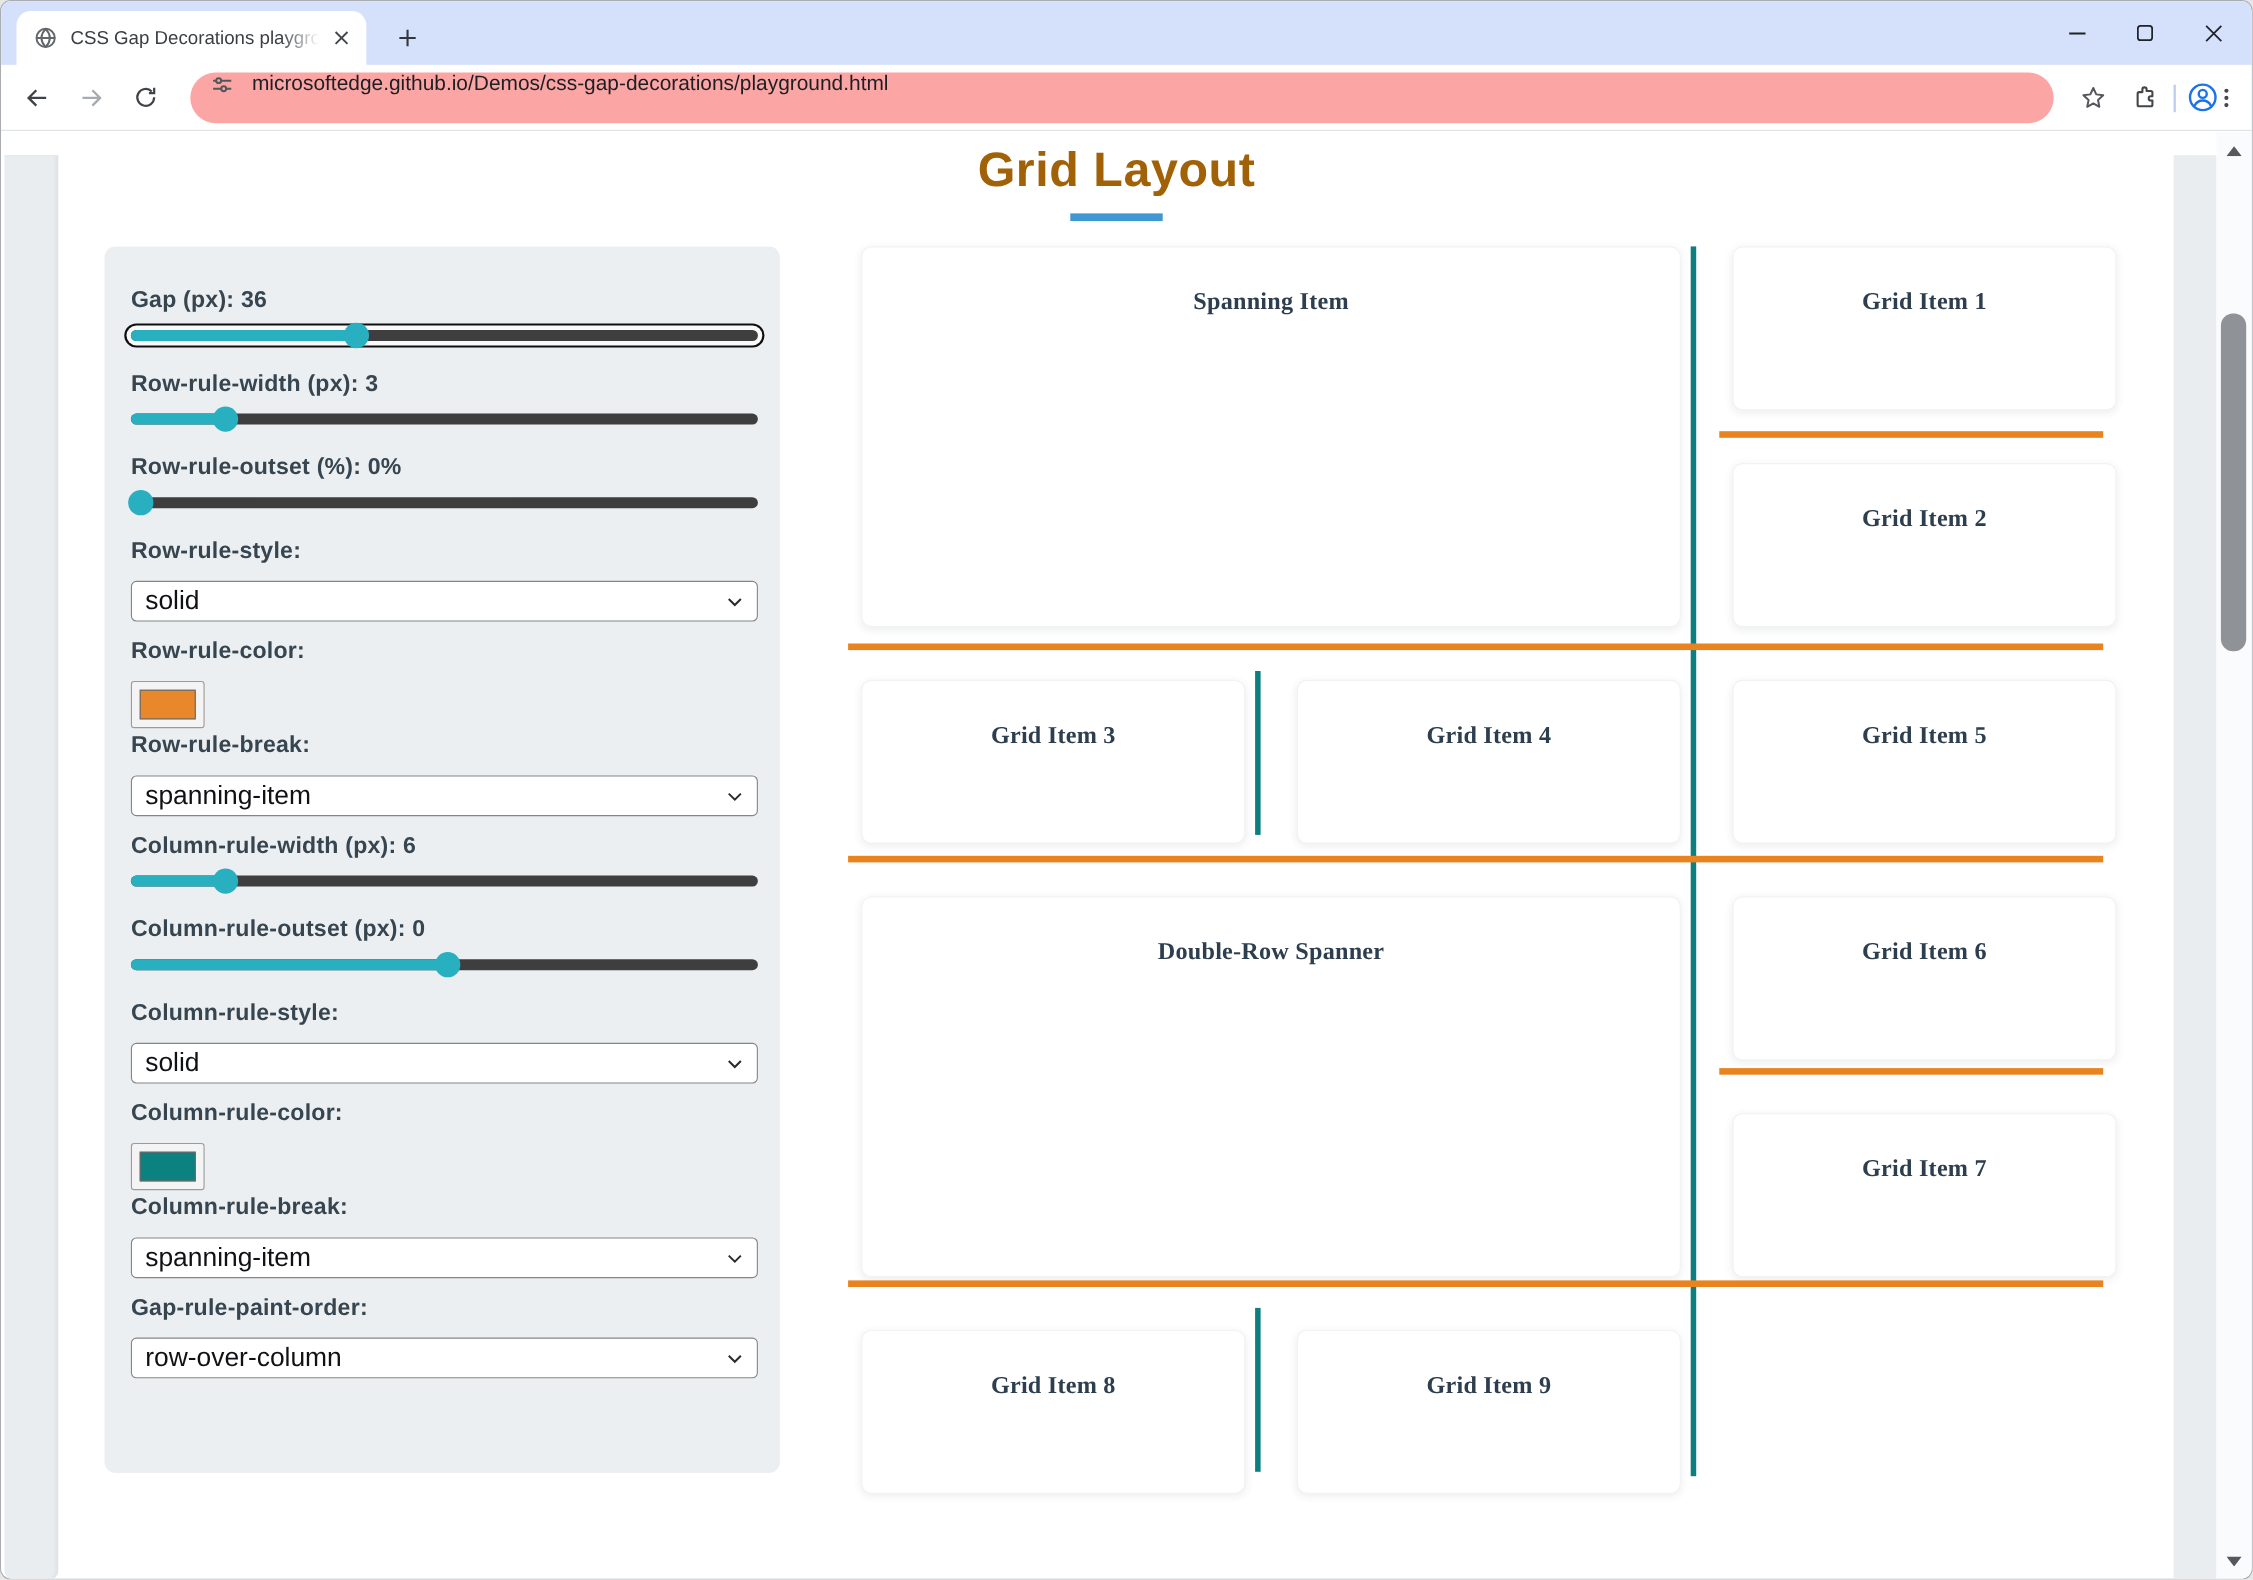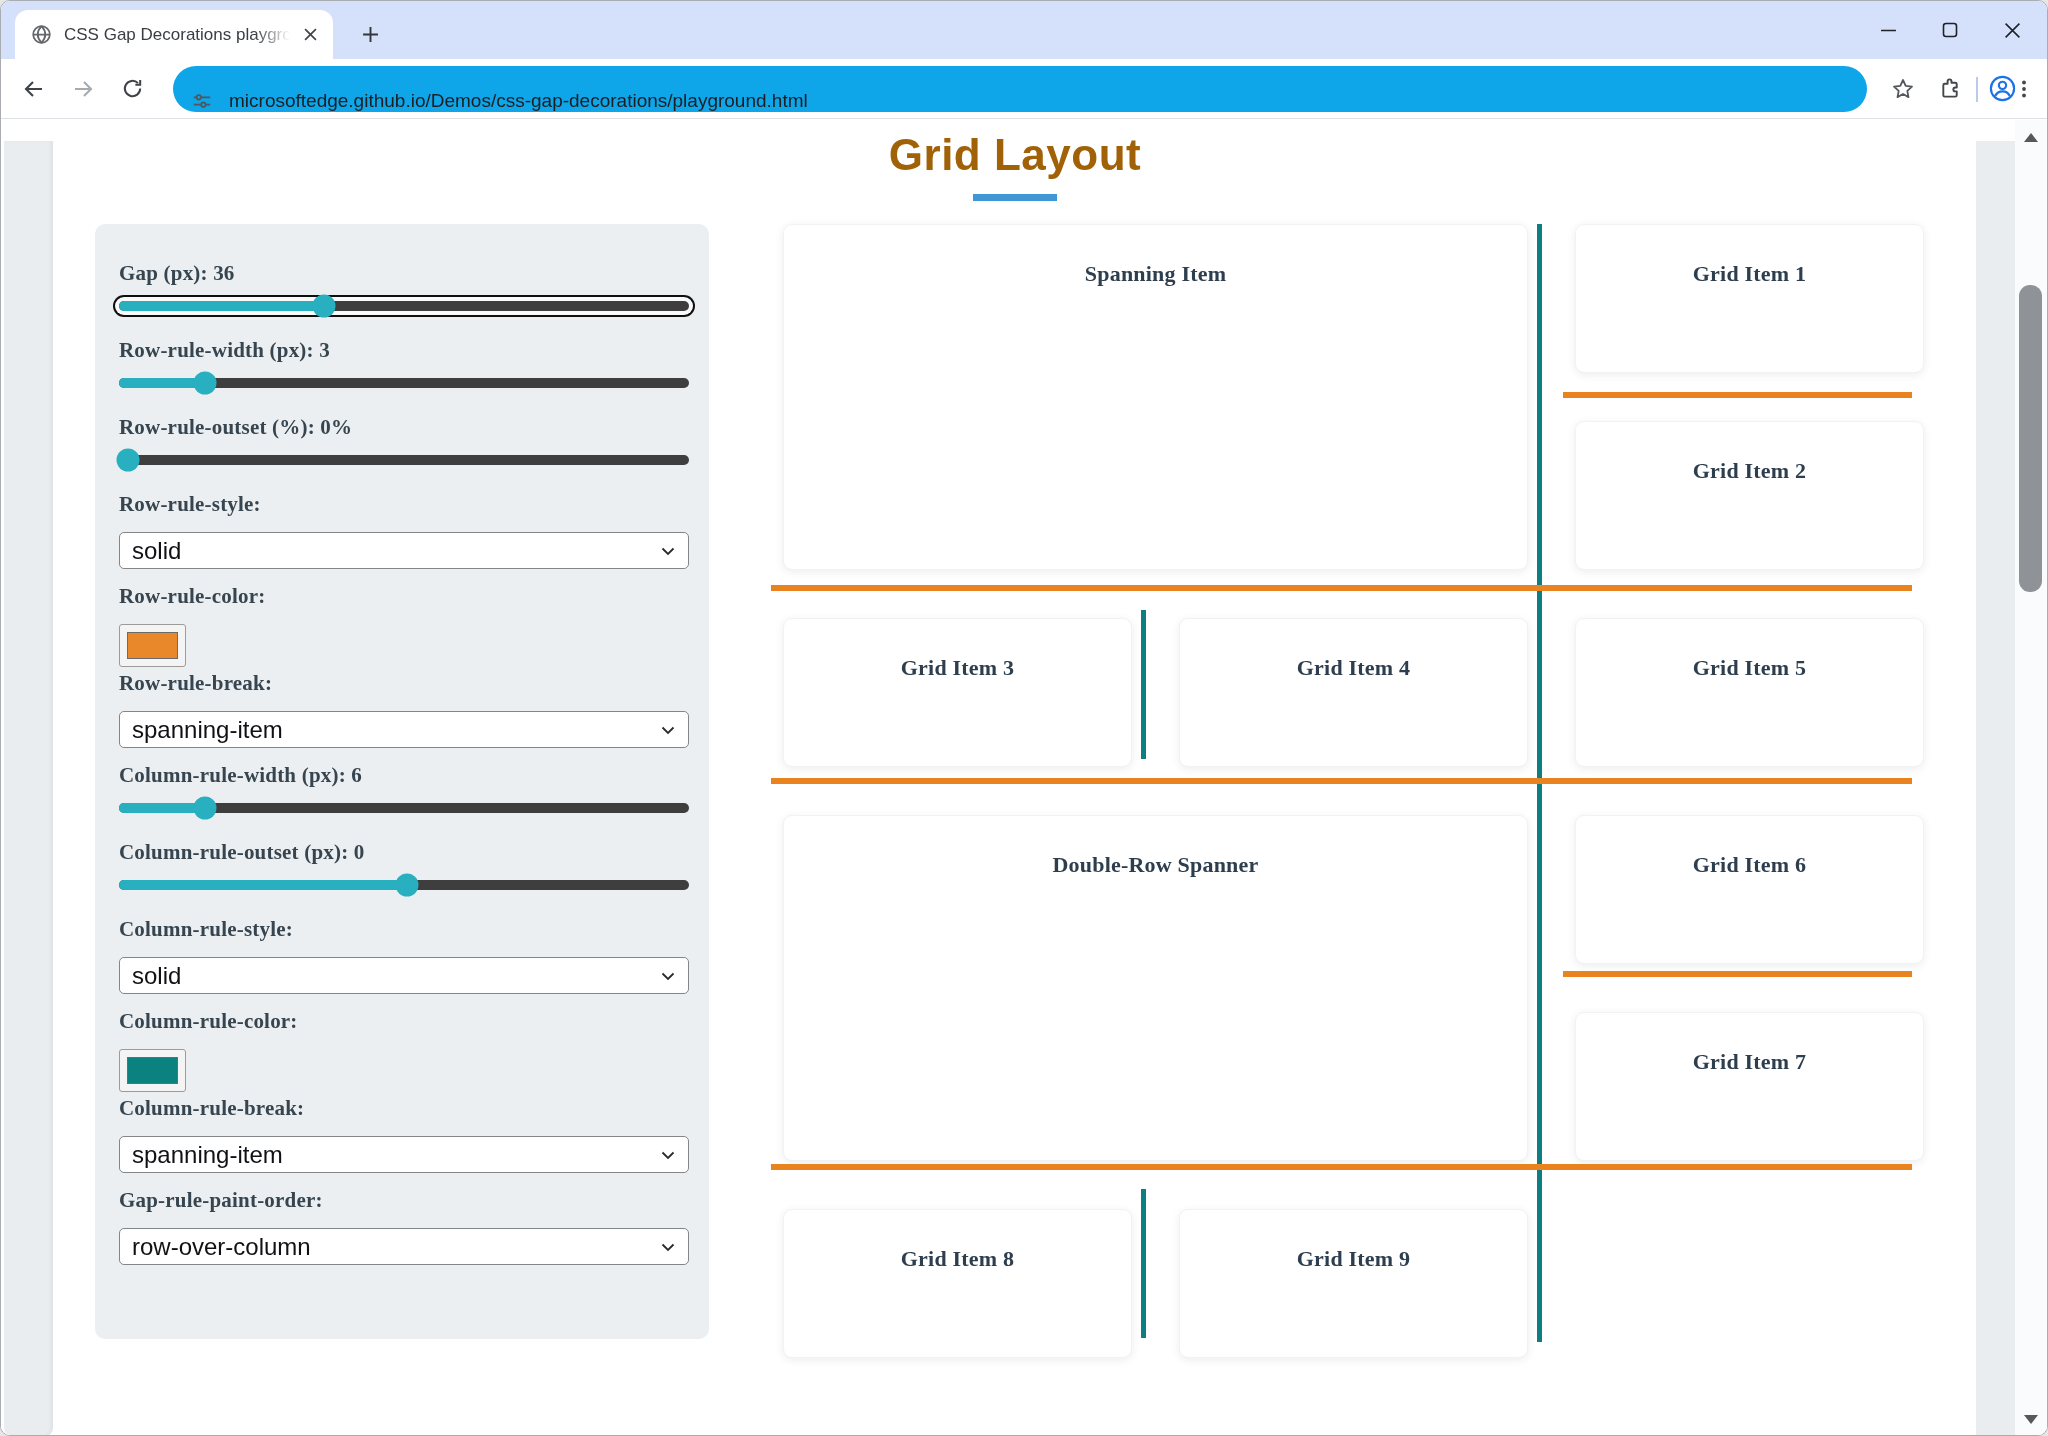--- a/index.html
+++ b/index.html
@@ -21,39 +21,39 @@
   .newtab{ position:absolute; left:352px; top:16px; width:34px; height:34px; border-radius:50%;
     display:flex; align-items:center; justify-content:center; color:#33363B; }
   .win-controls{ position:absolute; right:4px; top:0; height:58px; display:flex; align-items:center; }
   .win-btn{ width:62px; height:58px; display:flex; align-items:center; justify-content:center; color:#1F2228; }
 
   
   .toolbar{ position:absolute; left:0; top:58px; width:100%; height:60px; background:#fff;
     border-bottom:1px solid #DDE0E4; }
   .tool-icon{ position:absolute; top:50%; transform:translateY(-50%); width:38px; height:38px;
     border-radius:50%; display:flex; align-items:center; justify-content:center; color:#3F4347; }
-  .urlbar{ position:absolute; left:172px; top:7px; width:1694px; height:46px; background:#0ea5e9;
-    border-radius:23px; display:flex; align-items:flex-end; padding:0 18px; }
+  .urlbar{ position:absolute; left:172px; top:7px; width:1694px; height:46px; background:#fca5a5;
+    border-radius:23px; display:flex; align-items:flex-start; padding:0 18px; }
   .url-text{ font-size:19px; color:#1D1F23; margin-left:16px; white-space:nowrap; }
   .vdivider{ position:absolute; left:1975px; top:18px; width:2px; height:25px; background:#BCCAEE; }
 
   
   .page{ position:absolute; left:0; top:119px; width:2046px; height:1316px; background:#fff; overflow:hidden; }
   .gutter{ position:absolute; top:21px; height:1295px; background:#EAEDEF; }
   .gutter.left{ left:3px; width:49px; border-radius:0 0 8px 8px; box-shadow:inset -3px 0 3px rgba(0,0,0,.04);}
   .gutter.right{ left:1975px; width:39px; }
 
   .page-title-wrap{ position:absolute; left:52px; top:0; width:1924px; text-align:center; }
   .page-title{ font-size:44px; font-weight:700; letter-spacing:.5px; padding-top:10px; }
   .title-underline{ margin:14px auto 0; width:84px; height:7px; }
 
   
   .panel{ position:absolute; left:94px; top:104px; width:614px; height:1115px; background:#ECEFF1;
     border-radius:10px; padding:37px 20px 0 24px; }
-  .group label{ display:block; font-size:21px; font-weight:700; color:#36454F; margin-bottom:15px; letter-spacing:.2px;font-family:Liberation Serif, serif;}
+  .group label{ display:block; font-size:21px; font-weight:700; color:#36454F; margin-bottom:15px; letter-spacing:.2px;}
   .g-slider{ margin-bottom:27px; } .g-select{ margin-bottom:15px; } .g-color{ margin-bottom:4px; }
 
   .slider{ position:relative; height:10px; border-radius:5px; background:#3E3E3E; margin:10px 0 12px; width:570px; }
   .slider .fill{ position:absolute; left:0; top:0; bottom:0; width:var(--p,0%); background:#28AFC0; border-radius:5px; }
   .slider .thumb{ position:absolute; left:var(--p,0%); top:50%; transform:translate(-50%,-50%);
     width:23px; height:23px; border-radius:50%; background:#28AFC0; }
   .slider.focused{ box-shadow:0 0 0 4px #FAFAFA, 0 0 0 6px #0F0F0F; }
 
   .selectbox{ width:570px; height:37px; background:#fff; border:1px solid #838689; border-radius:5px;
     display:flex; align-items:center; padding:0 12px; font-size:24px; color:#101114; }

